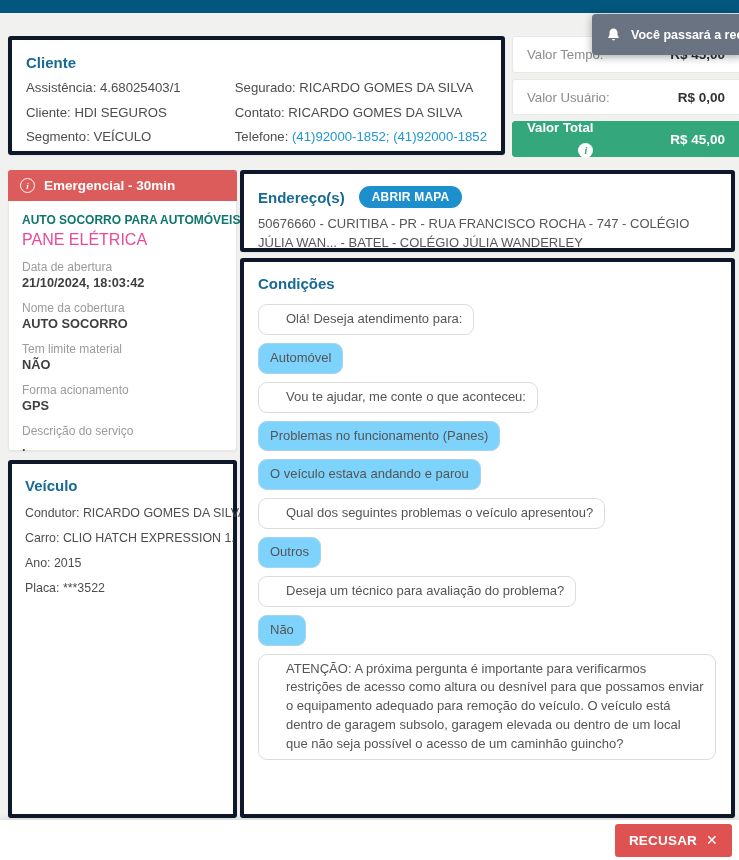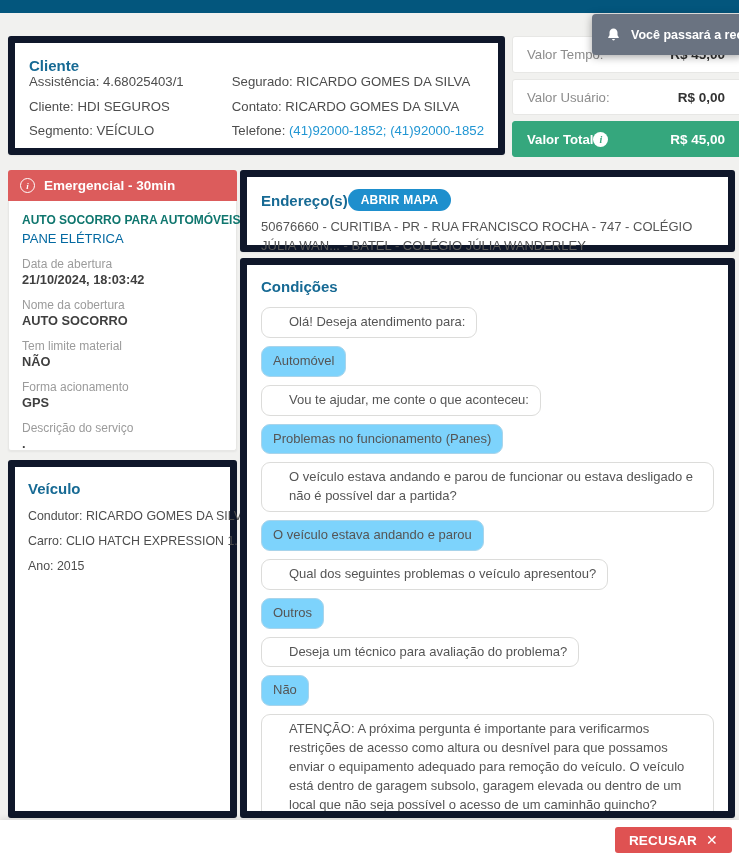--- a/index.html
+++ b/index.html
@@ -8,56 +8,56 @@
     font-family:"Liberation Sans","DejaVu Sans",sans-serif;
     background:#F1F1EF;
     position:relative;
     overflow:hidden;
     color:#4D4D4D;
   }
   .topbar { position:absolute; left:0; top:0; width:739px; height:13px; background:#03567D; }
 
   .card {
     position:absolute; background:#fff;
-    border:7px solid #0f172a; border-radius:3px;
+    border:4px solid #0f172a; border-radius:3px;
     box-shadow:0 1px 2px rgba(0,0,0,0.05);
   }
   .section-title { color:#176A94; font-weight:bold; font-size:15px; }
 
   
   .toast {
     position:absolute; top:14px; right:-4px; height:41px; width:151px;
     background:#6A7381; border-radius:4px;
     box-shadow:0 2px 8px rgba(0,0,0,0.35);
     display:flex; align-items:center; gap:10px; padding-left:14px;
     z-index:30; color:#fff; font-size:12.5px; font-weight:bold;
     white-space:nowrap; overflow:hidden;
   }
   .toast svg { width:15px; height:15px; flex:none; }
 
   
   .client-card { left:8px; top:36px; width:497px; height:119px; padding:14px 14px 0 14px; }
-  .client-cols { display:flex; }
+  .client-cols { display:flex; margin-top:9px; }
   .client-col { font-size:13.2px; }
   .client-col .kv { margin-bottom:9.5px; white-space:nowrap; }
   .client-col.left { width:253px; }
   .kv .link-val { color:#2196D3; }
 
   
   .val-row {
     position:absolute; left:512px; right:-3px; height:37px;
     background:#fff; border:1px solid #E7E7E5; border-radius:3px;
     display:flex; align-items:center; justify-content:space-between;
     padding:0 16px 0 14px; font-size:13.2px;
   }
   .val-row .lbl { color:#8C8C8C; }
   .val-row .amt { font-weight:bold; color:#333; font-size:13.5px; }
   .val-row.total { background:#35A77D; border-color:#35A77D; color:#fff; }
   .val-row.total .lbl, .val-row.total .amt { color:#fff; }
-  .val-row.total .lbl { display:flex; align-items:flex-end; font-weight:bold; }
+  .val-row.total .lbl { display:flex; align-items:flex-end; gap:8px; font-weight:bold;flex-direction:column; }
   .info-dot {
     width:15px; height:15px; border-radius:50%; background:#fff; color:#35A77D;
     font-size:10px; font-weight:bold; display:inline-flex; align-items:center; justify-content:center;
     font-family:"Liberation Serif",serif; font-style:italic;
   }
 
   
   .emerg-card { left:8px; top:170px; width:229px; height:281px; border:none; background:transparent; box-shadow:none; }
   .emerg-head {
     height:31px; background:#DC5C5C; border-radius:3px 3px 0 0;
@@ -68,33 +68,33 @@
     width:15px; height:15px; border-radius:50%; border:1.5px solid #fff;
     color:#fff; font-size:9px; font-weight:bold;
     display:inline-flex; align-items:center; justify-content:center; flex:none;
     font-family:"Liberation Serif",serif; font-style:italic;
   }
   .emerg-body {
     height:250px; background:#fff; border:1px solid #E7E7E5; border-top:none;
     border-radius:0 0 3px 3px; padding:12px 13px; box-shadow:0 1px 2px rgba(0,0,0,0.05);
   }
   .svc-title { color:#0f766e; font-weight:bold; font-size:12px; white-space:nowrap; }
-  .svc-sub { color:#0369a1; font-size:13px; margin-top:4px; }
+  .svc-sub { color:#ec4899; font-size:16px; margin-top:4px; }
   .fld { margin-top:11px; }
   .fld .f-lbl { color:#9B9B9B; font-size:12px; }
   .fld .f-val { color:#3F3F3F; font-size:12.8px; font-weight:bold; margin-top:1px; }
 
   
   .vehicle-card { left:8px; top:460px; width:229px; height:358px; padding:13px; }
   .vehicle-rows { margin-top:12px; font-size:12.4px; }
   .vehicle-rows .kv { margin-bottom:11px; white-space:nowrap; }
 
   
   .addr-card { left:240px; top:170px; width:495px; height:82px; padding:12px 14px; }
-  .addr-head { display:flex; align-items:center; }
+  .addr-head { display:flex; align-items:center; gap:14px; }
   .map-btn {
     background:#1E8FCD; color:#fff; font-weight:bold; font-size:12px;
     border:none; border-radius:12px; padding:4px 13px; cursor:pointer; letter-spacing:.2px;
   }
   .addr-text { margin-top:7px; font-size:13px; color:#555; line-height:1.45; }
 
   
   .cond-card { left:240px; top:258px; width:495px; height:560px; padding:13px 14px; overflow:hidden; }
   .chat { margin-top:12px; display:flex; flex-direction:column; gap:8px; align-items:flex-start; }
   .bubble {
@@ -106,21 +106,21 @@
 
   
   .footer {
     position:absolute; left:0; top:820px; width:739px; height:40px; background:#fff;
     box-shadow:0 -2px 5px rgba(0,0,0,0.08);
     display:flex; align-items:center; justify-content:flex-end; gap:10px; padding-right:7px;
     z-index:20;
   }
   .btn {
     border:none; border-radius:3px; color:#fff; font-weight:bold; font-size:13.5px;
-    height:26px; padding:0 14px; display:flex; align-items:center; gap:9px; cursor:pointer;
+    height:33px; padding:0 14px; display:flex; align-items:center; gap:9px; cursor:pointer;
     font-family:inherit; letter-spacing:.2px;justify-content:space-between;
   }
   .btn .glyph { font-size:14px; }
   .btn.refuse { background:#DF5252; }
   .btn.accept { background:#31A875; }
 </style>
 </head>
 <body>
 
 <div class="topbar"></div>
@@ -213,20 +213,21 @@
 <div class="card vehicle-card">
   <div class="section-title">Veículo</div>
   <div class="vehicle-rows">
 
       <div class="kv"><span>Condutor</span>: <span class="val">RICARDO GOMES DA SILVA</span></div>
 
       <div class="kv"><span>Carro</span>: <span class="val">CLIO HATCH EXPRESSION 1.</span></div>
 
       <div class="kv"><span>Ano</span>: <span class="val">2015</span></div>
 
+      <div class="kv"><span>Placa</span>: <span class="val">***3522</span></div>
     </div>
 </div>
 
 <div class="card addr-card">
   <div class="addr-head">
     <span class="section-title">Endereço(s)</span>
     <button class="map-btn">ABRIR MAPA</button>
   </div>
   <div class="addr-text">50676660 - CURITIBA - PR - RUA FRANCISCO ROCHA - 747 - COLÉGIO JÚLIA WAN... - BATEL - COLÉGIO JÚLIA WANDERLEY</div>
 </div>
@@ -236,21 +237,20 @@
   <div class="chat">
 
       <div class="bubble question">Olá! Deseja atendimento para:</div>
 
       <div class="bubble answer">Automóvel</div>
 
       <div class="bubble question">Vou te ajudar, me conte o que aconteceu:</div>
 
       <div class="bubble answer">Problemas no funcionamento (Panes)</div>
 
-      <div class="bubble question">O veículo estava andando e parou de funcionar ou estava desligado e não é possível dar a partida?</div>
 
       <div class="bubble answer">O veículo estava andando e parou</div>
 
       <div class="bubble question">Qual dos seguintes problemas o veículo apresentou?</div>
 
       <div class="bubble answer">Outros</div>
 
       <div class="bubble question">Deseja um técnico para avaliação do problema?</div>
 
       <div class="bubble answer">Não</div>

